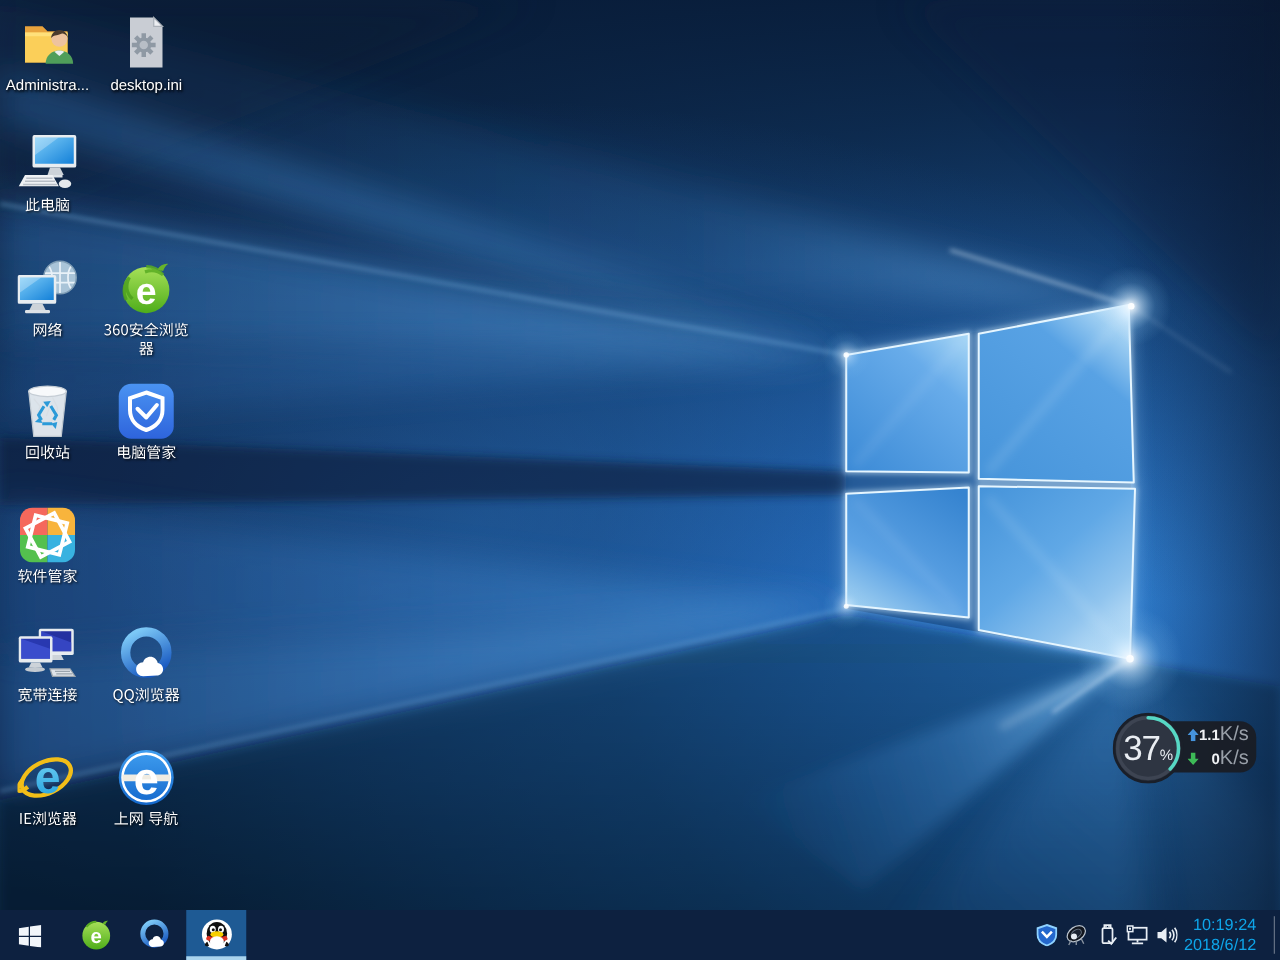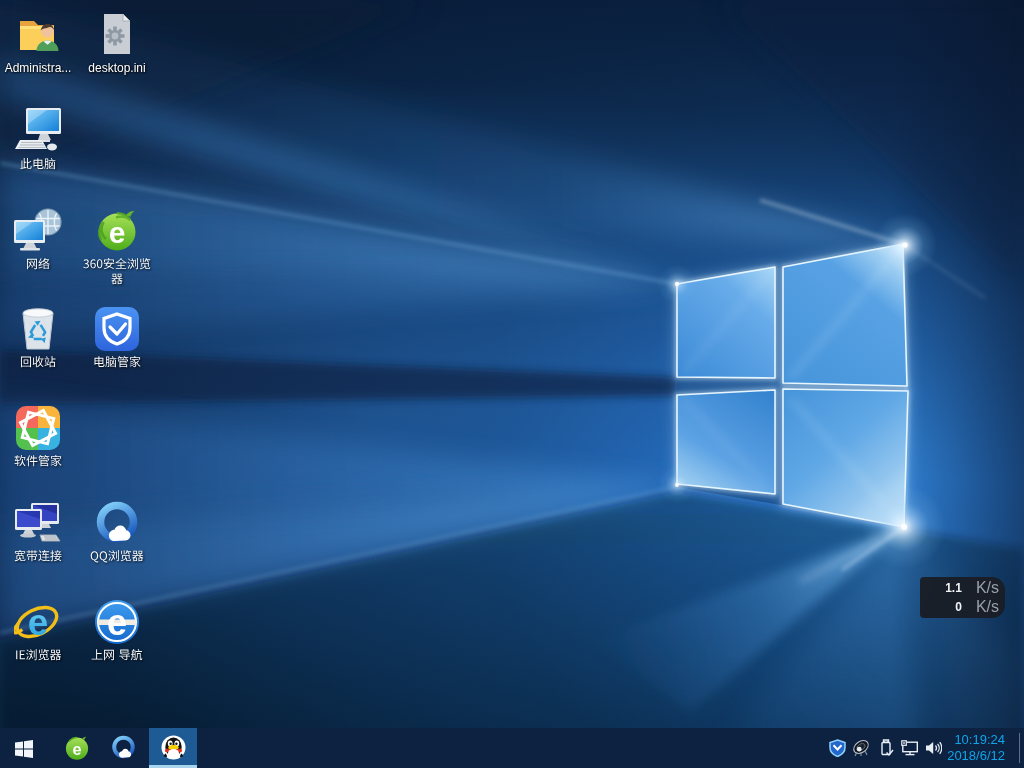--- a/index.html
+++ b/index.html
@@ -12,21 +12,21 @@
 .tl { text-shadow:1px 1.2px 2px rgba(0,0,0,.9), 0 0 2px rgba(0,0,0,.6); }
 #taskbar { position:absolute; left:0; top:728px; width:1024px; height:40px; background:#0d2140; }
 #tbicons svg { position:absolute; }
 #qqtile { position:absolute; left:149px; top:0; width:48px; height:40px; background:#1e5a94; }
 #qqstripe { position:absolute; left:149px; top:37px; width:48px; height:3px; background:#a9d4ee; }
 #clock { position:absolute; right:19px; top:4px; width:90px; color:#0ea5e9; font-size:13px; line-height:15.5px; text-align:right; }
 #sepline { position:absolute; left:1019px; top:5px; width:1px; height:30px; background:rgba(255,255,255,.35); }
 #widget { position:absolute; left:880px; top:565px; width:144px; height:70px; }
 #wpill { position:absolute; left:40px; top:12px; width:85px; height:41px; background:rgba(26,29,36,.94);
   border-radius:4px 13px 13px 4px; padding:2px 6px 0 30px; }
-.wrow { height:18.5px; display:flex; align-items:center; justify-content:flex-end;gap:14px; }
+.wrow { height:18.5px; display:flex; align-items:center; justify-content:flex-end; }
 .wrow svg { margin-right:auto; }
 .wnum { color:#f0f2f5; font-size:12px; font-weight:bold; }
 .wunit { color:#99a0a9; font-size:16px; }
 #wcirc { position:absolute; left:10px; top:5px; width:57px; height:57px; }
 #wpct { position:absolute; left:0; top:13px; width:57px; text-align:center; color:#e9edf2; font-size:28px; letter-spacing:-1px; }
 #wpct span { font-size:12px; letter-spacing:0; }
 </style></head>
 <body>
 <div id="stage">
 <svg id="wp" width="1024" height="768" viewBox="0 0 1024 768">
@@ -403,20 +403,28 @@
           <span class="wunit">K/s</span>
         </div>
 <div class="wrow">
           <svg width="9" height="10" viewBox="0 0 9 10">
             <path d="M4.5 10L0 5h2.7V0h3.6v5H9z" fill="#3dbb57"></path>
           </svg>
           <span class="wnum">0</span>
           <span class="wunit">K/s</span>
         </div>
       </div>
+<div id="wcirc">
+<svg width="57" height="57" viewBox="0 0 57 57">
+<circle cx="28.5" cy="28.5" r="27.2" fill="#2e3542" stroke="#1a1f29" stroke-width="2.2"></circle>
+<circle cx="28.5" cy="28.5" r="24.3" fill="none" stroke="#3d4452" stroke-width="2.8"></circle>
+<circle cx="28.5" cy="28.5" r="24.3" fill="none" stroke="#56d8c4" stroke-width="2.8" stroke-linecap="round" stroke-dasharray="56.5 200" transform="rotate(-90 28.5 28.5)"></circle>
+</svg>
+<div id="wpct">37<span>%</span></div>
+</div>
 </div>
 <div id="taskbar">
 <div id="qqtile"></div>
       <div id="qqstripe"></div>
 <div id="clock">10:19:24<br>2018/6/12</div>
 <div id="sepline"></div>
 </div>
 <div id="tbicons">
       <svg width="18" height="18" viewBox="0 0 18 18" style="left:15px;top:740px">
 <path d="M0 2.6L8 1.4v7.1H0zM9 1.2L18 0v8.5H9zM0 9.5h8v7.1L0 15.4zM9 9.5h9V18L9 16.8z" fill="#f2f6fa"></path>

